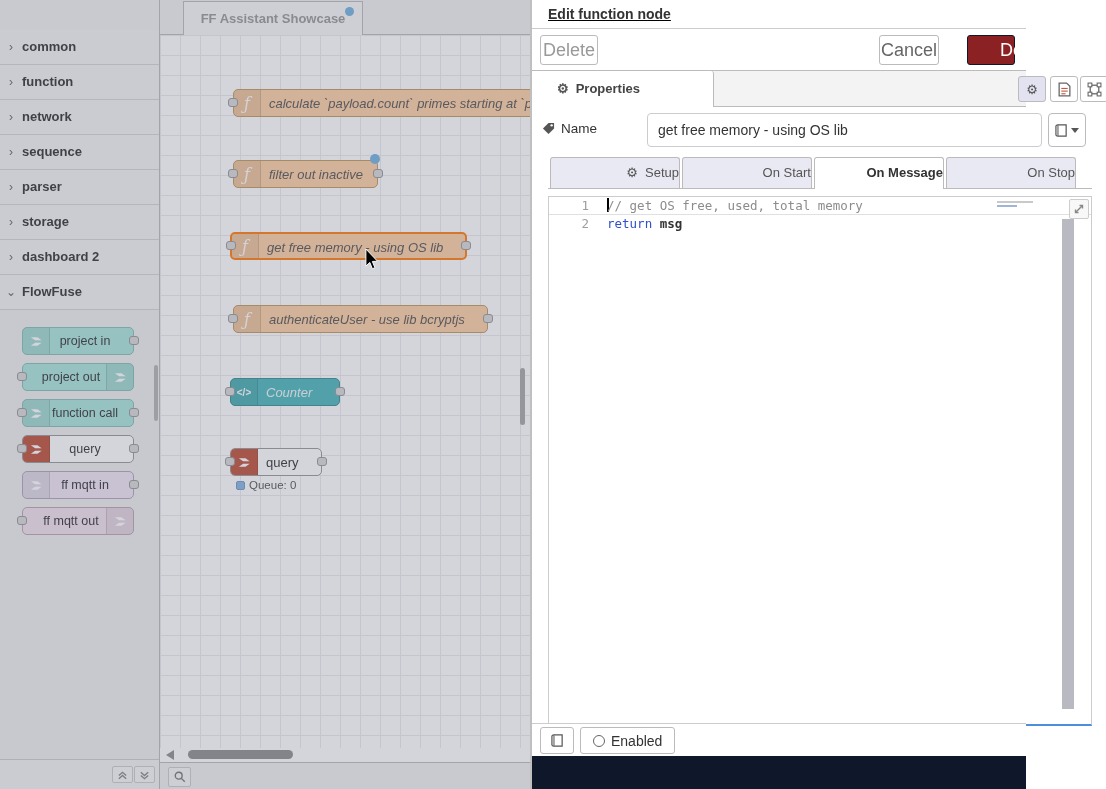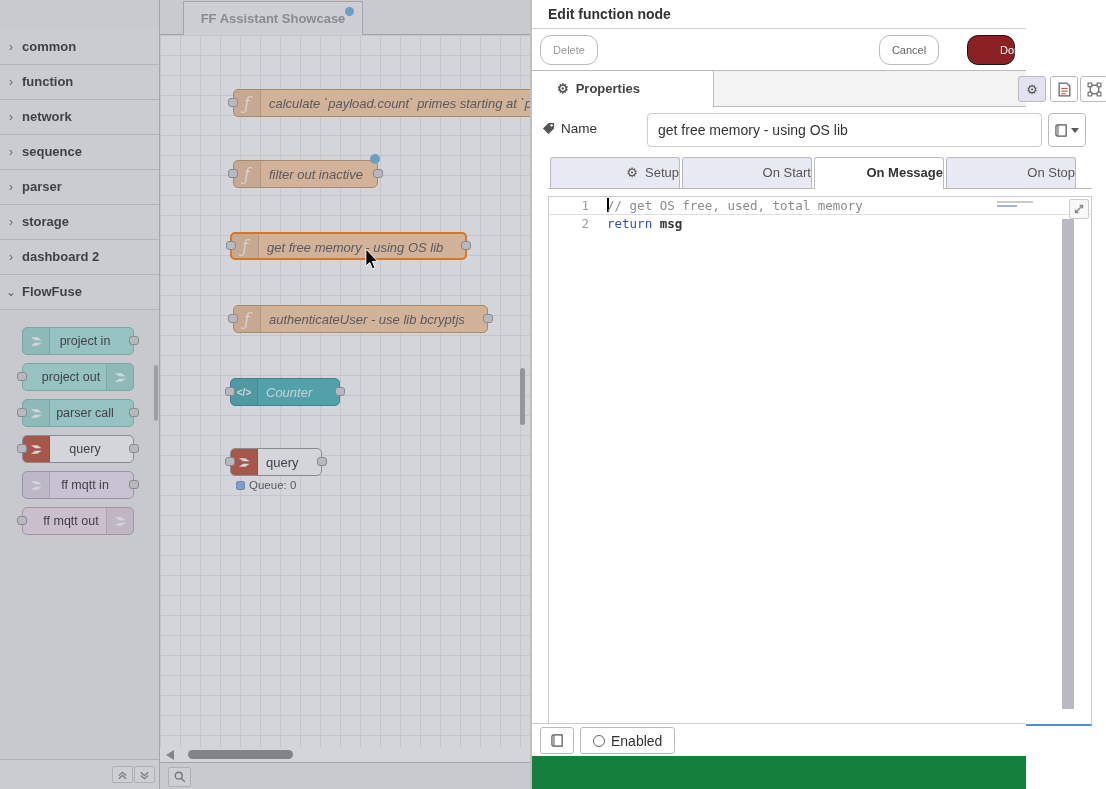--- a/index.html
+++ b/index.html
@@ -86,26 +86,26 @@
     background:#f0f0f0; border-top:1px solid #bbb; }
   .c-zoombtn { position:absolute; left:8px; top:4px; width:23px; height:20px;
     background:#f7f7f7; border:1px solid #ccc; border-radius:2px;
     display:flex; align-items:center; justify-content:center; }
 
   
   #cursor { position:absolute; left:364px; top:249px; z-index:60; pointer-events:none; }
 
   
   #tray { position:absolute; left:530px; top:0; width:496px; height:789px;
-    background:#15803d; border-left:2px solid #bfbfbf; }
+    background:#0f172a; border-left:2px solid #bfbfbf;text-decoration:underline; }
   .t-header { height:29px; border-bottom:1px solid #ccc; font-size:14px; font-weight:bold;
     color:#333; line-height:28px; padding-left:16px; background:#fff; }
   .t-toolbar { position:relative; height:42px; border-bottom:1px solid #bbb; background:#fff; }
-  .btn { position:absolute; top:6px; height:30px; border:1px solid #bbb; border-radius:11px;
-    background:#fff; font-size:11px; line-height:28px; text-align:center; cursor:pointer;
+  .btn { position:absolute; top:6px; height:30px; border:1px solid #bbb; border-radius:3px;
+    background:#fff; font-size:18px; line-height:28px; text-align:center; cursor:pointer;
     font-family:"Liberation Sans",sans-serif; }
   .btn-delete { left:8px; width:58px; color:#999; }
   .btn-cancel { right:87px; width:60px; color:#666; }
   .btn-done  { right:11px; width:48px; color:#fff; border:1px solid #0f172a;padding-left:32px; }
   .t-tabrow { position:relative; height:36px; background:#f3f3f4; border-bottom:1px solid #bbb; }
   .props-tab { position:absolute; left:0; top:0; width:182px; height:36px; background:#fff;
     border-right:1px solid #bbb; border-top-right-radius:3px; line-height:35px;
     padding-left:25px; font-size:13px; font-weight:bold; color:#444; }
   .gear { font-size:13px; color:#555; margin-right:7px; }
   .tb-btn { position:absolute; top:5px; width:28px; height:26px; background:#fff;
@@ -197,21 +197,21 @@
         <span class="port pl"></span>
       </div>
 
       <div class="node ffproj" style="left:22px; top:89px; width:112px;">
         <span class="nicon ileft">
             <svg width="15" height="15" viewBox="0 0 16 16">
               <path d="M2,3.5 L9,3.5 L13.5,6.7 L6.5,6.7 Z" fill="#fff"></path>
               <path d="M6.5,9.3 L13.5,9.3 L9,12.5 L2,12.5 Z" fill="#fff"></path>
             </svg>
           </span>
-        <span class="plabel" style="left:28px;right:14px;">parser call</span>
+        <span class="plabel" style="left:28px;right:14px;">function call</span>
         <span class="port pl"></span>
         <span class="port pr"></span>
       </div>
 
       <div class="node white" style="left:22px; top:125px; width:112px;">
         <span class="nicon ileft qicon">
             <svg width="15" height="15" viewBox="0 0 16 16">
               <path d="M2,3.5 L9,3.5 L13.5,6.7 L6.5,6.7 Z" fill="#fff"></path>
               <path d="M6.5,9.3 L13.5,9.3 L9,12.5 L2,12.5 Z" fill="#fff"></path>
             </svg>

